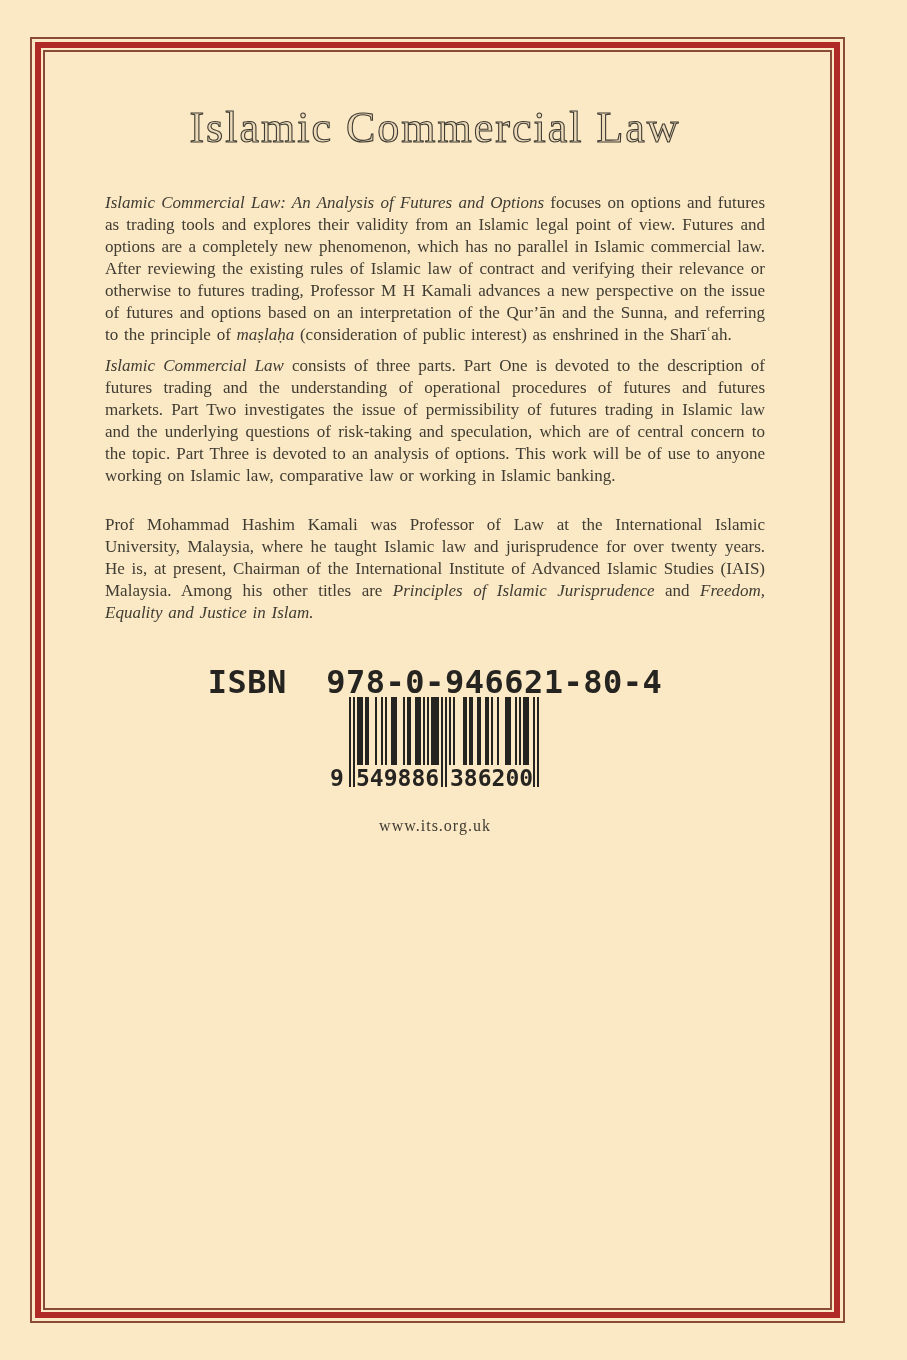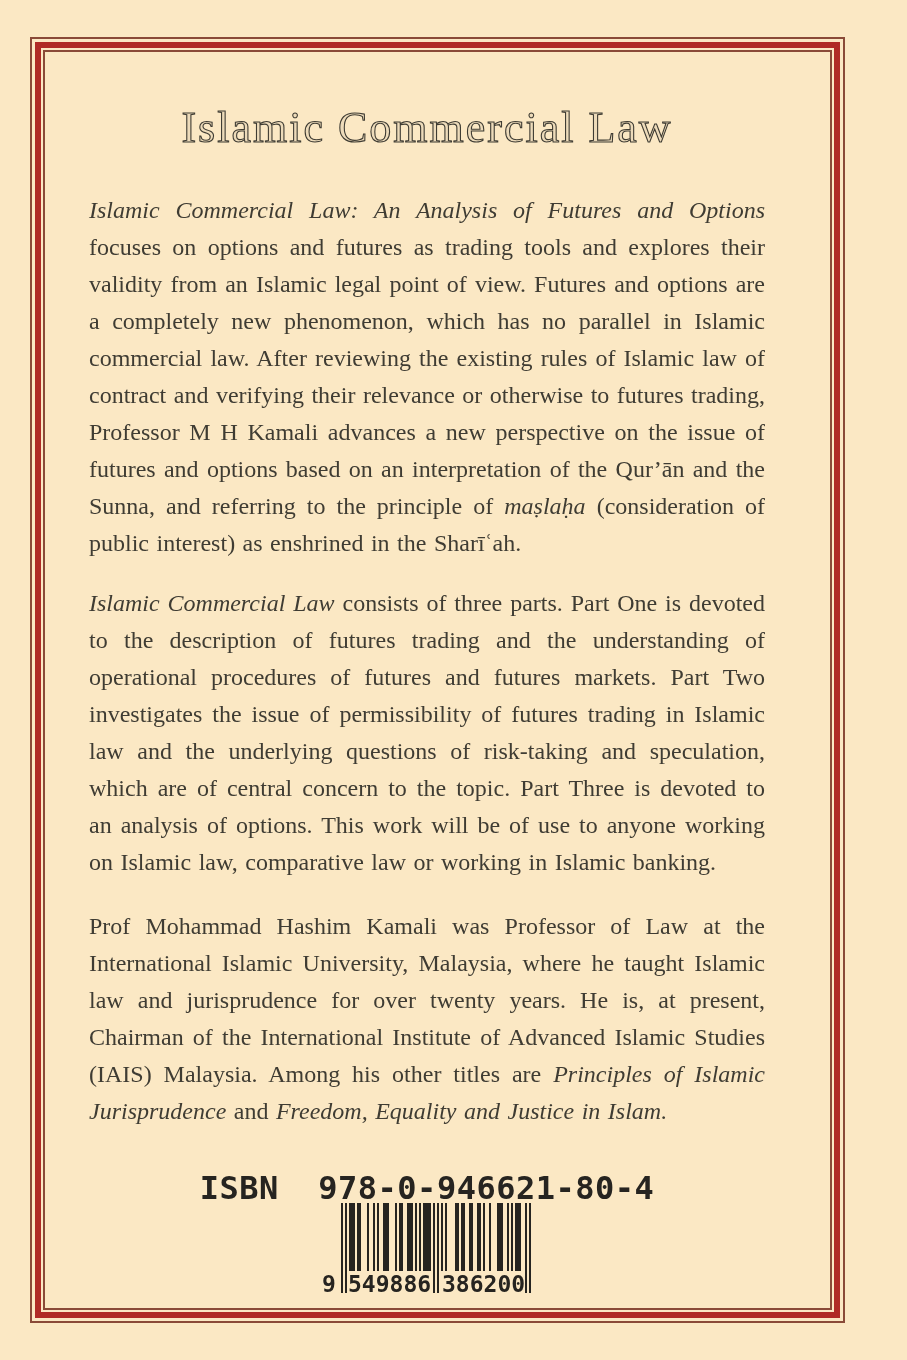--- a/index.html
+++ b/index.html
@@ -25,21 +25,21 @@
     padding: 2px;
   }
   .frame-inner {
     width: 100%; height: 100%;
     border: 2px solid var(--border-brown, #8a4a38);
     overflow: hidden;
   }
 
   .content {
     width: 100%; height: 100%;
-    padding: 0 65px 0 44px;
+    padding: 0 65px 0 60px;
     color: var(--text, #3f3c33);
     font-family: "Liberation Serif", serif;
   }
 
   .title {
     margin-top: 52px;
     text-align: center;
     font-family: "Liberation Serif", serif;
     font-weight: 400;
     font-size: 44px;
@@ -48,28 +48,28 @@
     color: var(--text, #3f3c33);
   }
   @supports (-webkit-text-stroke: 1px red) {
     .title {
       color: rgba(63, 60, 51, 0.07);
       -webkit-text-stroke: 1.1px var(--text, #3f3c33);
     }
   }
 
   .para {
-    font-size: 24px;
-    line-height: 37px;
+    font-size: 17px;
+    line-height: 22px;
     text-align: justify;
     word-spacing: 1.5px;
   }
   .para i { font-style: italic; }
   .para-1 { margin-top: 40px; }
-  .para-2 { margin-top: 23px; }
+  .para-2 { margin-top: 9px; }
   .para-3 { margin-top: 27px; }
 
   .isbn-block { margin-top: 45px; text-align: center; }
   .isbn-line {
     font-family: "DejaVu Sans Mono", monospace;
     font-weight: 700;
     font-size: 32px;
     line-height: 26px;
     letter-spacing: 0.5px;
     white-space: pre;

